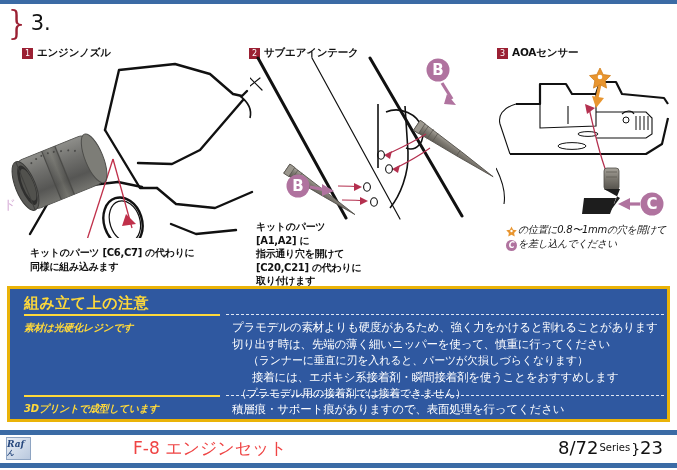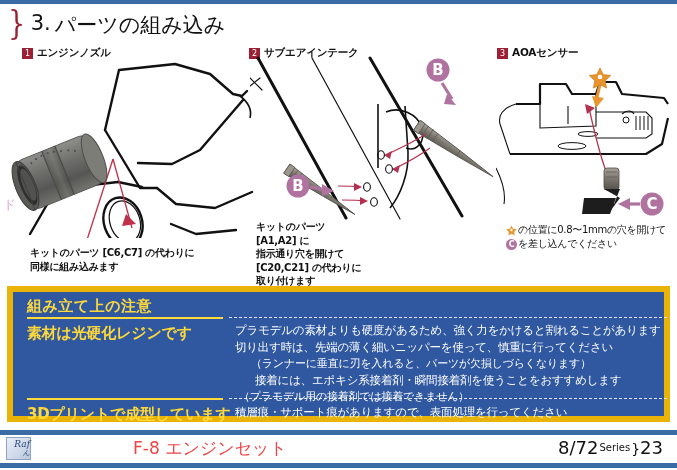--- a/index.html
+++ b/index.html
@@ -36,80 +36,79 @@
 
   
   .panel{position:absolute;}
   .panel svg{display:block;}
 
   
   .cap{position:absolute;font-size:10px;line-height:13.5px;color:#111;font-weight:bold;letter-spacing:-.3px;white-space:pre-line;}
   .cap.center{text-align:left;}
 
   .cap-right{position:absolute;font-size:10px;line-height:14px;color:#111;letter-spacing:-.3px;}
-  .cap-right .row{display:flex;align-items:center;gap:1px;}
+  .cap-right .row{display:flex;align-items:flex-end;gap:1px;font-style:italic;}
 
   .mini-star{
     display:inline-block;width:11px;height:11px;position:relative;flex:0 0 auto;
   }
   .mini-c{
     display:inline-block;width:11px;height:11px;border-radius:50%;
     background:#b0739f;color:#fff;font-size:8px;line-height:11px;text-align:center;
     font-weight:bold;flex:0 0 auto;
   }
 
   
   .ghost{position:absolute;left:3px;top:196px;font-size:13px;color:#cf9fd0;opacity:.85;}
 
   
   .notice{
     position:absolute;left:7px;top:286px;width:663px;height:136px;
-    background:#2f58a0;border:6px solid #eab308;box-sizing:border-box;
+    background:#2f58a0;border:3px solid #eab308;box-sizing:border-box;
   }
   .notice .hdr{
     position:absolute;left:14px;top:5px;color:#ffd93a;font-size:15px;font-weight:bold;
     letter-spacing:.5px;
   }
   .hr-y{position:absolute;background:#ffd93a;height:1.5px;}
   .hr-w{position:absolute;height:0;border-top:1.5px dashed #dfe6f2;}
 
-  .lbl-y{position:absolute;color:#ffd93a;font-size:15px;font-weight:bold;letter-spacing:-.2px;}
+  .lbl-y{position:absolute;color:#ffd93a;font-size:10px;font-weight:bold;letter-spacing:-.2px;font-style:italic;}
   .body-w{position:absolute;color:#ffffff;font-size:11.5px;line-height:17px;letter-spacing:-.2px;white-space:pre-line;}
   .body-w.small{font-size:11px;}
 
   
   .foot-rule{position:absolute;left:0;right:0;top:430px;height:5px;background:#3b6ba5;}
   .foot-rule2{position:absolute;left:0;right:0;top:463px;height:5px;background:#3b6ba5;}
   .logo{
     position:absolute;left:6px;top:437px;width:25px;height:23px;
     background:linear-gradient(135deg,#e9eef6 0%,#cfdae9 55%,#b9c8de 100%);
     border:1px solid #8ea4c2;box-sizing:border-box;
     font-family:"DejaVu Serif","Liberation Serif",serif;
-    color:#26477d;font-size:9px;font-style:italic;font-weight:normal;
-    line-height:10px;text-align:right;padding-top:1px;
+    color:#26477d;font-size:9px;font-style:italic;font-weight:bold;
+    line-height:10px;text-align:left;padding-top:1px;
   }
   .logo small{display:block;font-size:7px;line-height:8px;}
   .brandtxt{position:absolute;left:35px;top:437px;font-size:7.5px;line-height:10px;color:#1b3f78;font-weight:bold;letter-spacing:-.1px;}
   .kitname{position:absolute;left:133px;top:437px;font-size:17px;color:#ef4444;letter-spacing:0px;}
   .scale{position:absolute;right:14px;top:437px;font-size:18px;color:#111;display:flex;align-items:baseline;}
   .scale .ser{font-size:10px;margin:0 1px;align-self:center;}
   .scale .brc{font-size:14px;}
 </style>
 </head>
 <body>
 
 <div class="sheet">
 
   <div class="rule-top"></div>
   <div class="rule-top2"></div>
 
   <div class="head-wrap">
     <span class="brace">}</span>
     <span class="head-num">3.</span>
-    <span class="head-title">パーツの組み込み</span>
   </div>
 
   <div class="sublabel" style="left:22px;top:46px;">
     <span class="numbox">1</span>
     <span class="txt">エンジンノズル</span>
   </div>
   <div class="sublabel" style="left:249px;top:46px;">
     <span class="numbox">2</span>
     <span class="txt">サブエアインテーク</span>
   </div>

